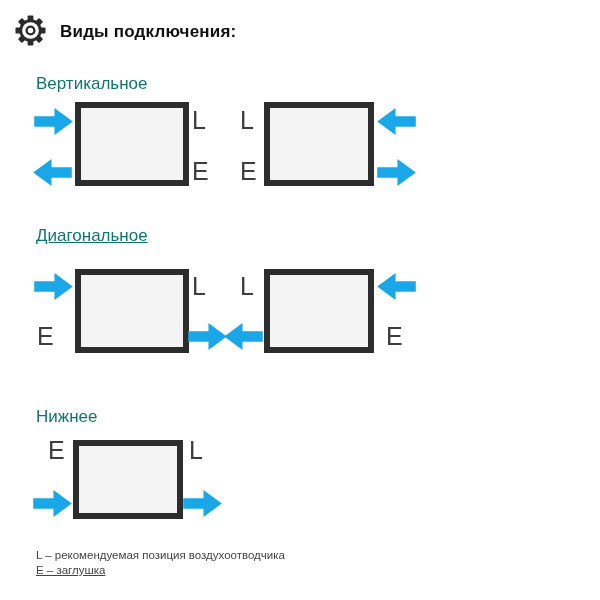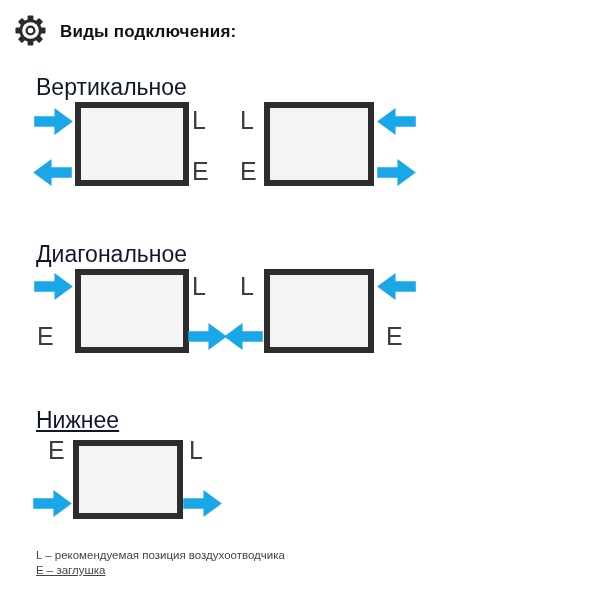--- a/index.html
+++ b/index.html
@@ -16,24 +16,24 @@
 
   
   .gear { left: 15px; top: 15px; width: 31px; height: 31px; color: #2b2b2b; }
   .page-title {
     left: 60px; top: 22px;
     font-size: 17px; font-weight: bold; color: #111111;
     letter-spacing: 0.2px;
   }
 
   
-  .section-title { font-size: 23px; color: #0f172a; }
+  .section-title { font-size: 17px; color: #0f766e; }
   .st-1 { left: 36px; top: 74px; }
-  .st-2 { left: 36px; top: 241px; }
-  .st-3 { left: 36px; top: 407px; text-decoration: underline; }
+  .st-2 { left: 36px; top: 226px; text-decoration: underline; }
+  .st-3 { left: 36px; top: 407px; }
 
   
   .box {
     box-sizing: border-box;
     border: 6px solid var(--box-border, #2d2d2d);
     background: var(--box-fill, #f4f4f4);
   }
   .box-r1-l { left: 75px;  top: 102px; width: 114px; height: 84px; }
   .box-r1-r { left: 264px; top: 102px; width: 110px; height: 84px; }
   .box-r2-l { left: 75px;  top: 269px; width: 114px; height: 84px; }

